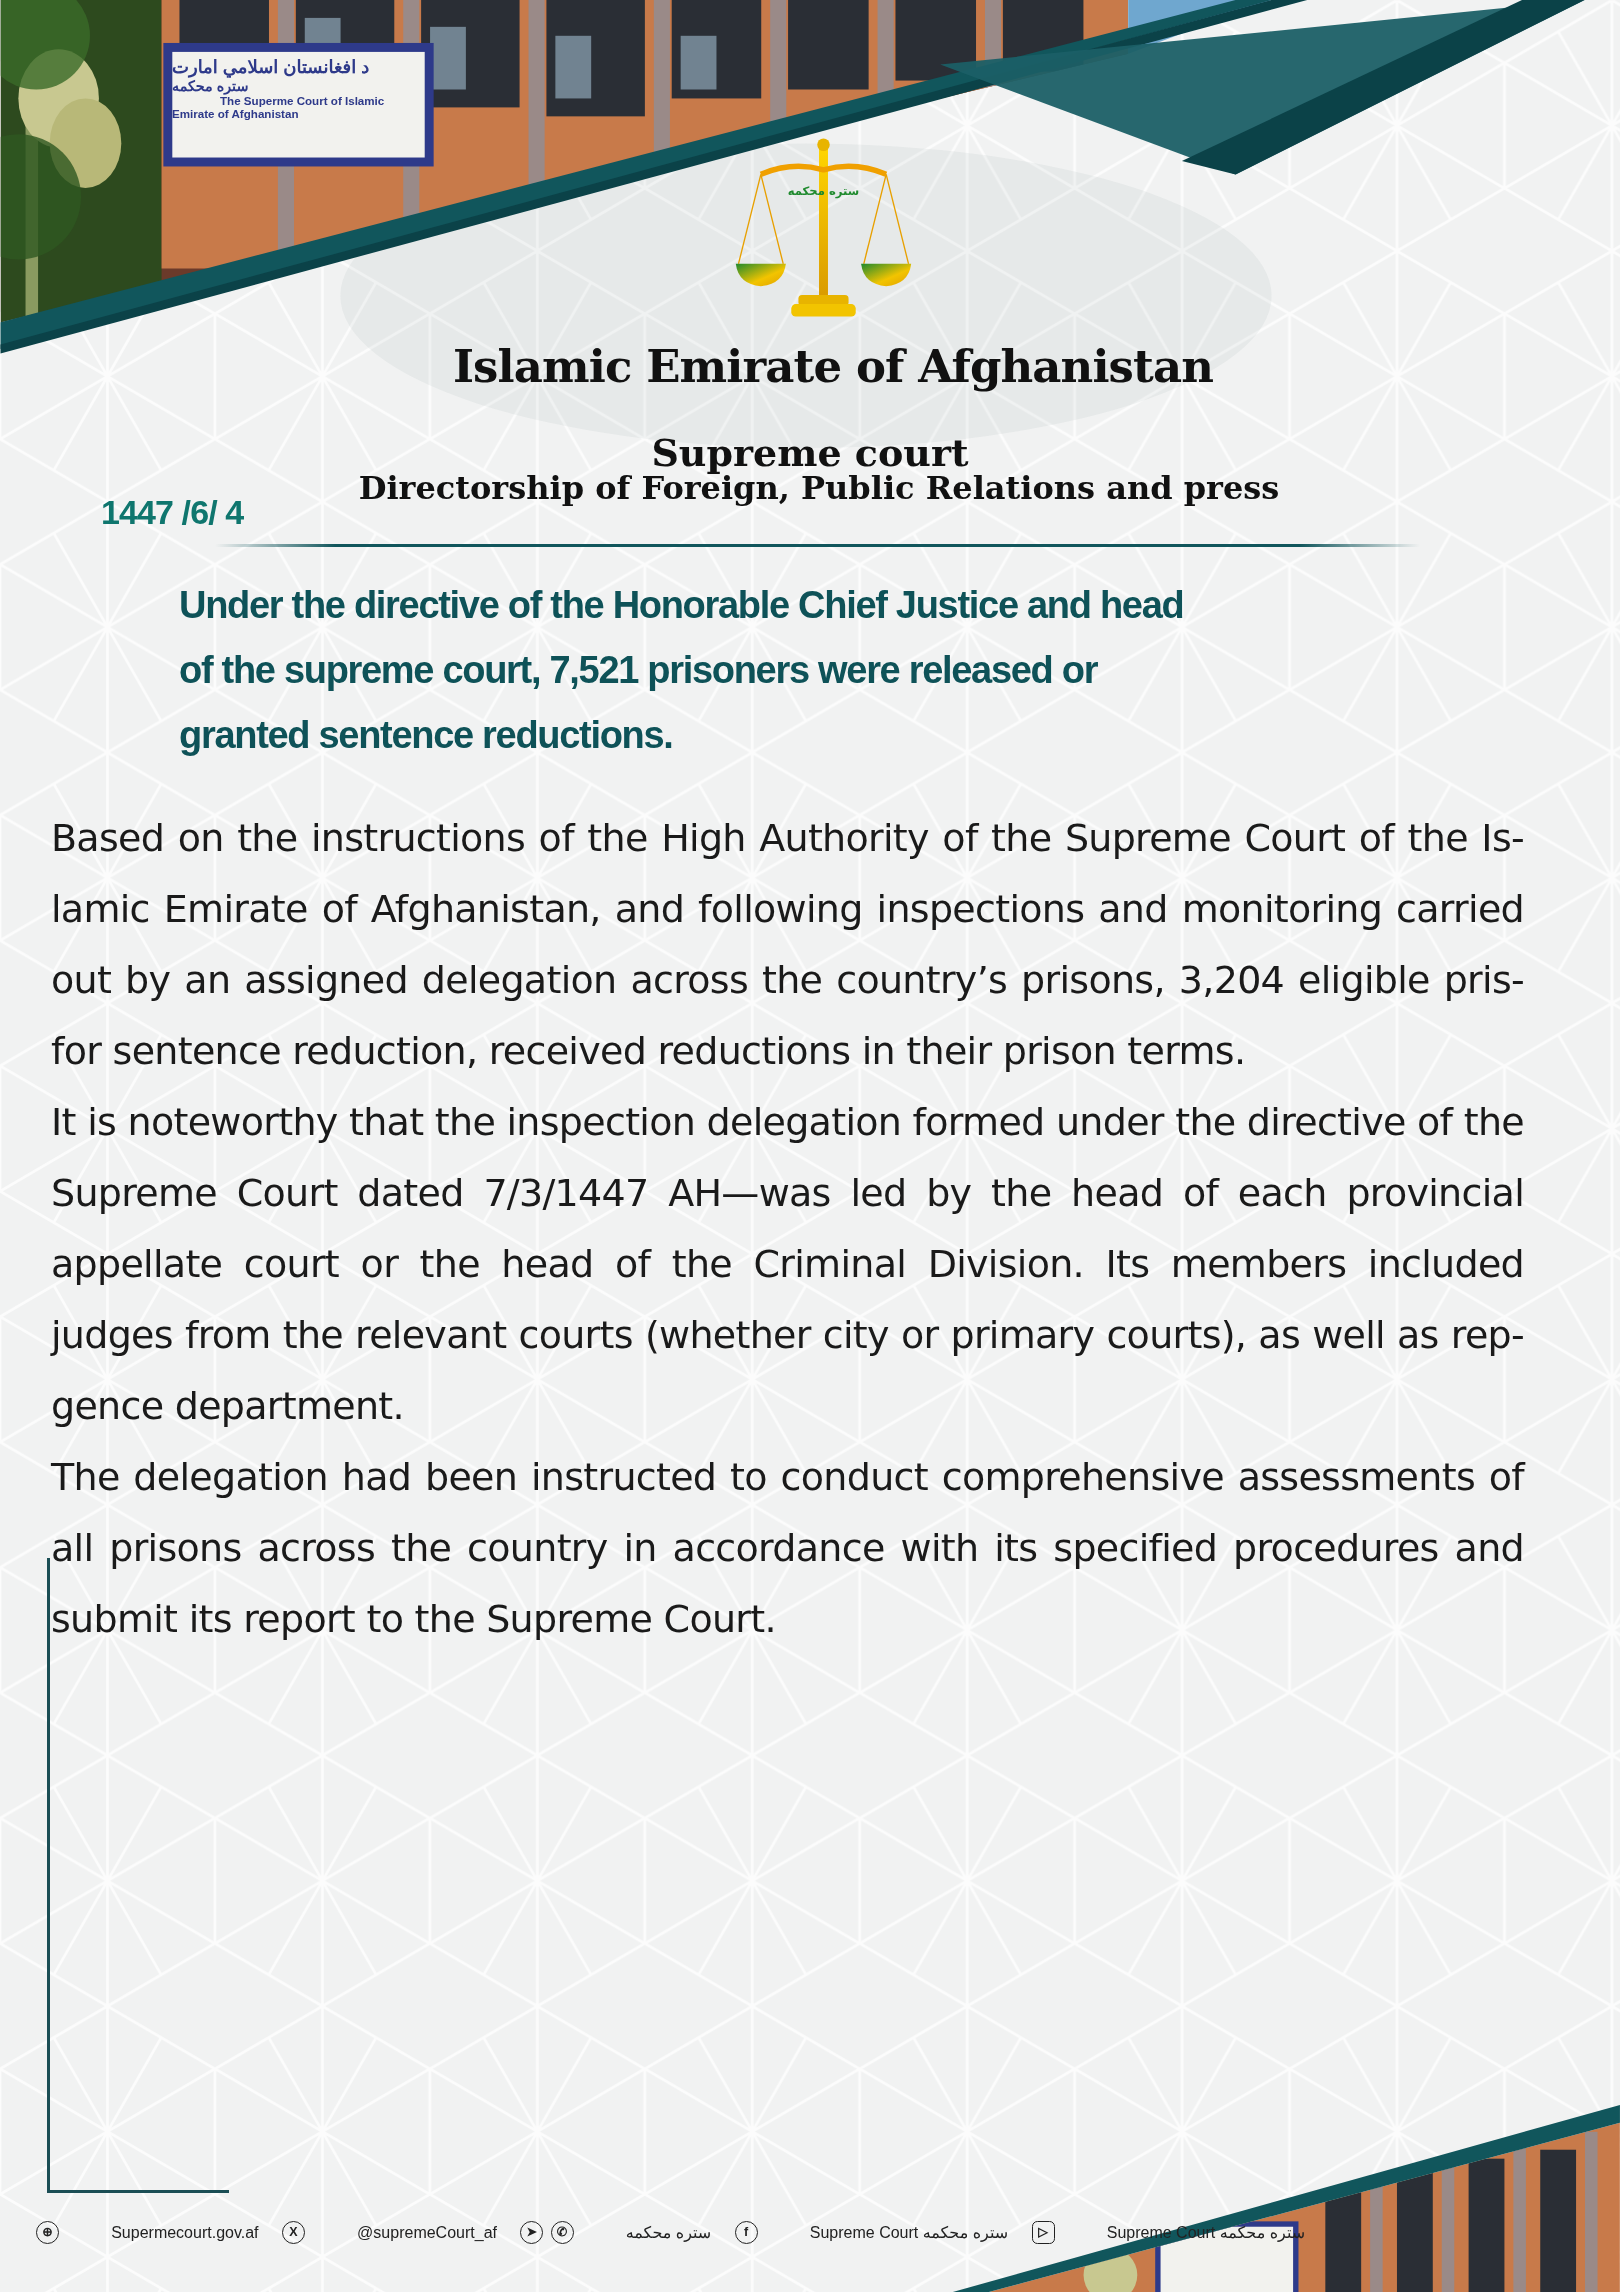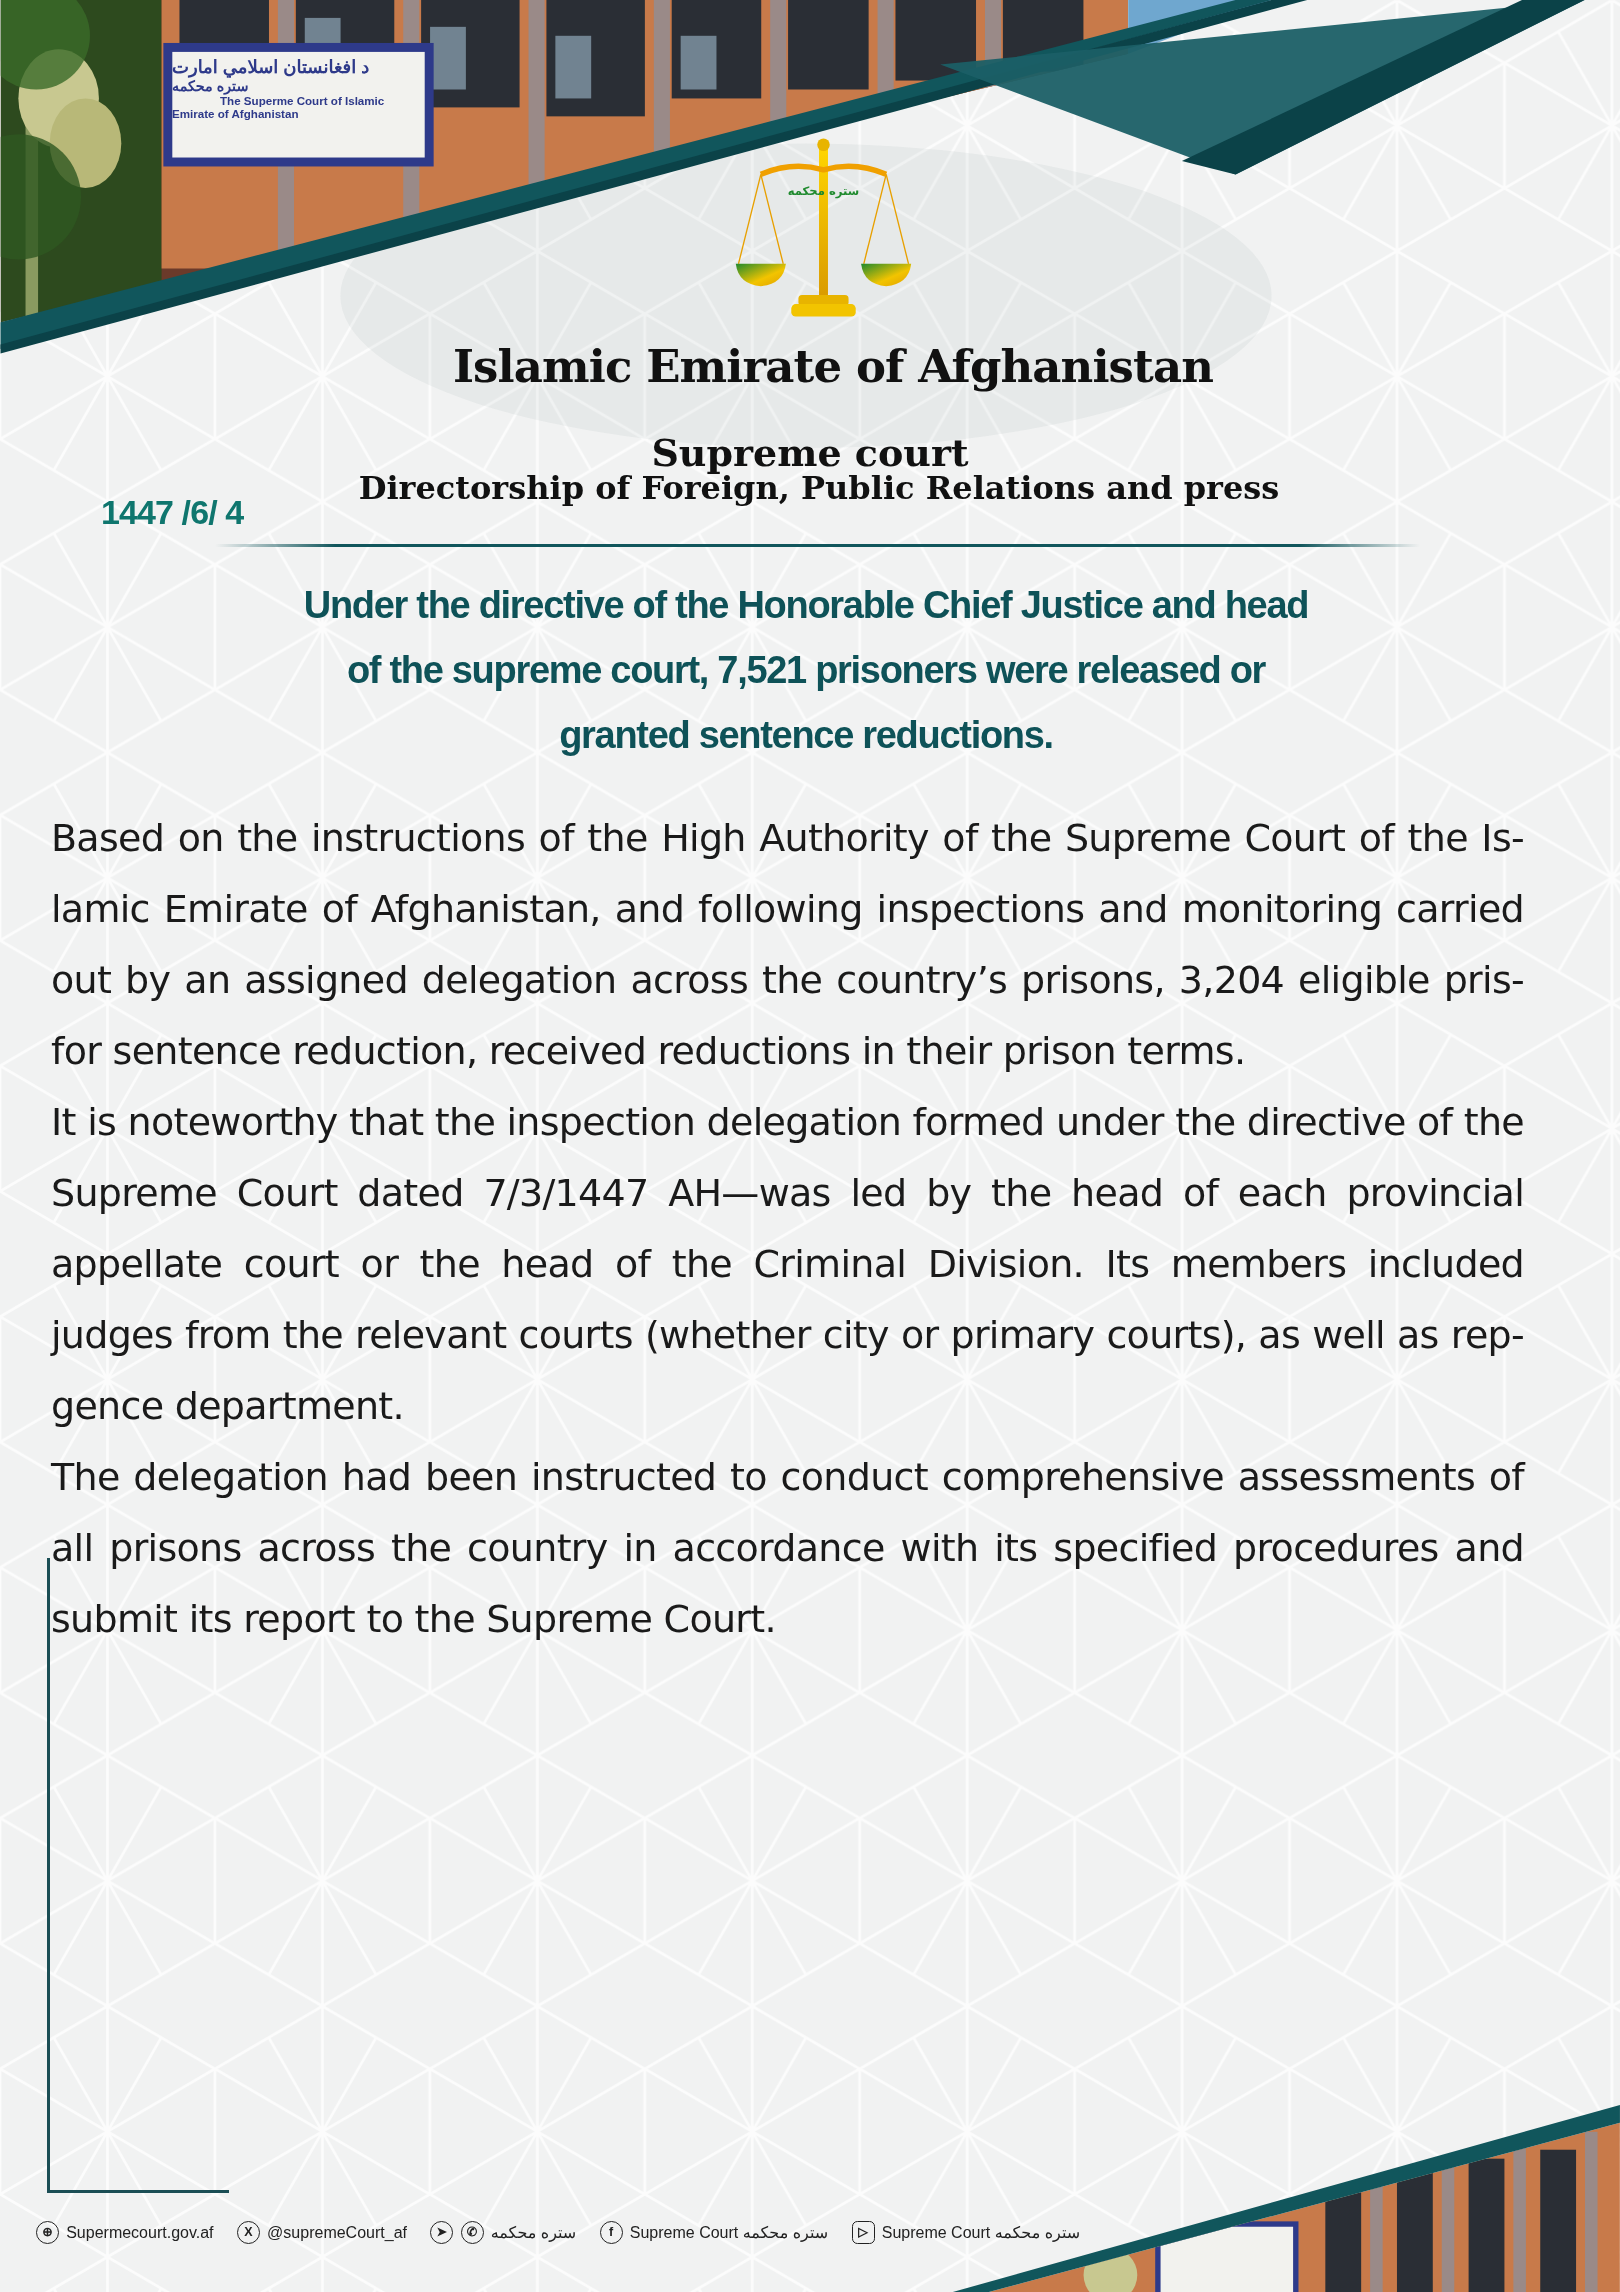--- a/index.html
+++ b/index.html
@@ -7,32 +7,32 @@
   .pattern{position:absolute;inset:0;opacity:0.9;}
   .photo-top{position:absolute;left:0;top:0;width:1620px;height:358px;}
   .photo-bottom{position:absolute;left:0;top:2096px;width:1620px;height:197px;}
   .logo{position:absolute;left:734px;top:134px;width:179px;height:188px;}
   .hdr{position:absolute;left:0;width:1620px;text-align:center;color:#111;font-family:"DejaVu Serif",serif;font-weight:bold;}
   .title{top:340px;font-size:45px;letter-spacing:-0.9px;padding-left:23px;}
   .subtitle{top:430px;font-size:38px;}
   .directorship{top:469px;font-size:32px;left:9px;}
   .date{position:absolute;left:101px;top:493px;font-size:34px;font-weight:bold;color:#0f766e;letter-spacing:-0.9px;}
   .divider{position:absolute;left:215px;top:544px;width:1205px;height:2.7px;background:linear-gradient(90deg,rgba(17,86,92,0),#11565c 10%,#11565c 90%,rgba(17,86,92,0));}
-  .headline{position:absolute;left:179px;top:573px;width:1254px;text-align:center;color:#0e5258;font-weight:bold;font-size:38px;line-height:65px;letter-spacing:-1.3px;}
+  .headline{position:absolute;left:179px;top:573px;width:1254px;color:#0e5258;font-weight:bold;font-size:38px;line-height:65px;letter-spacing:-1.3px;}
   .headline div{white-space:nowrap;}
   .body{position:absolute;left:51px;top:803px;width:1473px;color:#1a1a1a;font-size:38px;line-height:71px;font-family:"DejaVu Sans",sans-serif;font-weight:normal;letter-spacing:-0.7px;}
   .body .line{white-space:nowrap;text-align:justify;text-align-last:justify;height:71px;}
   .body .line.last{text-align-last:left;}
   .vline{position:absolute;left:47px;top:1558px;width:2.7px;height:634px;background:#1b4e55;}
   .hline{position:absolute;left:47px;top:2190px;width:182px;height:2.7px;background:#1b4e55;}
   .footer{position:absolute;left:36px;top:2219px;height:27px;display:flex;align-items:center;gap:0;font-size:16px;color:#222;white-space:nowrap;}
   .footer .item{display:flex;align-items:center;margin-right:18px;}
   .footer .ic{width:23px;height:23px;border:1.8px solid #222;border-radius:50%;box-sizing:border-box;display:inline-flex;align-items:center;justify-content:center;font-size:12.5px;font-weight:bold;margin-right:7.2px;line-height:1;}
   .footer .ic.sq{border-radius:5.4px;}
-  .footer .txt{margin-right:5.4px;}
+  .footer .txt{margin-right:5.4px;margin-left:45px;}
 </style>
 </head>
 <body>
 
 <svg class="pattern" width="1620" height="2293" viewBox="0 0 1809 2560">
   <defs>
     <pattern id="geo" width="240" height="280" patternUnits="userSpaceOnUse">
       <path d="M120 0 L240 70 L240 210 L120 280 L0 210 L0 70 Z M120 0 L120 280 M0 70 L240 210 M240 70 L0 210 M60 35 L180 245 M180 35 L60 245" fill="none" stroke="#ffffff" stroke-width="3" opacity="0.85"></path>
     </pattern>
   </defs>

